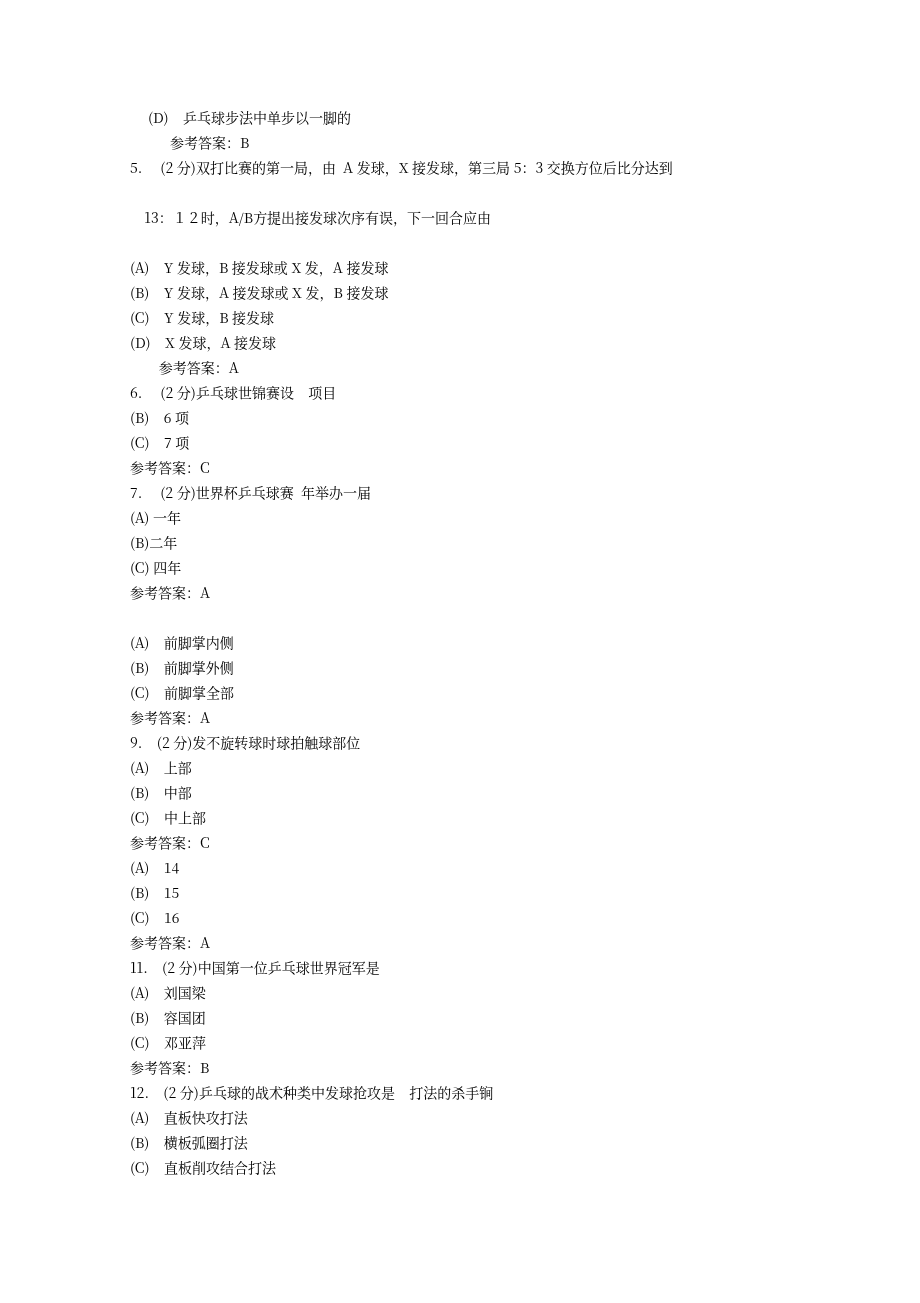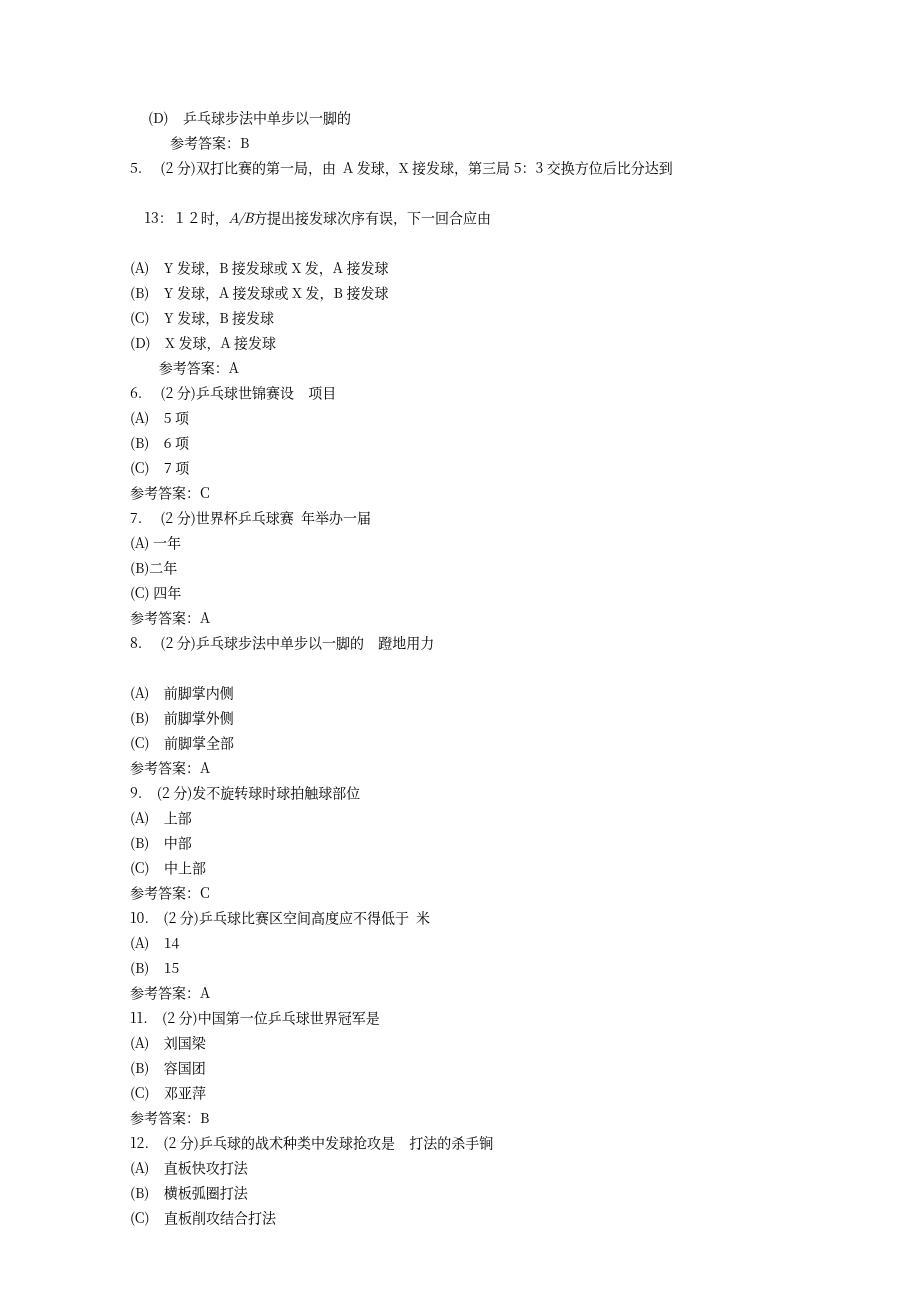--- a/index.html
+++ b/index.html
@@ -15,68 +15,66 @@
     box-sizing: border-box;
     padding: 105px 130px 60px 130px;
     font-size: 14px;
     line-height: 25px;
   }
   .line {
     white-space: pre-wrap;
   }
   .indent { padding-left: 18px; }
   .indent2 { padding-left: 40px; }
-  .italic { font-style: italic; }
+  .italic { }
 </style>
 </head>
 <body>
 
 <div class="page">
 
   <div class="line indent">(D)    乒乓球步法中单步以一脚的</div>
   <div class="line indent2">参考答案：B</div>
 
   <div class="line">5.     (2 分)双打比赛的第一局，由  A 发球，X 接发球，第三局 5：3 交换方位后比分达到</div>
   <div class="line">
     <span>13：１２时，</span><span class="italic">A/B</span><span>方提出接发球次序有误，下一回合应由</span>
   </div>
   <div class="line">(A)    Y 发球，B 接发球或 X 发，A 接发球</div>
   <div class="line">(B)    Y 发球，A 接发球或 X 发，B 接发球</div>
   <div class="line">(C)    Y 发球，B 接发球</div>
   <div class="line">(D)    X 发球，A 接发球</div>
   <div class="line indent">   参考答案：A</div>
 
   <div class="line">6.     (2 分)乒乓球世锦赛设    项目</div>
-  <div class="line">(A)    5 项</div>
   <div class="line">(B)    6 项</div>
   <div class="line">(C)    7 项</div>
   <div class="line">参考答案：C</div>
 
   <div class="line">7.     (2 分)世界杯乒乓球赛  年举办一届</div>
   <div class="line">(A) 一年</div>
   <div class="line">(B)二年</div>
   <div class="line">(C) 四年</div>
   <div class="line">参考答案：A</div>
 
-  <div class="line">8.     (2 分)乒乓球步法中单步以一脚的    蹬地用力</div>
   <div class="line">&nbsp;</div>
   <div class="line">(A)    前脚掌内侧</div>
   <div class="line">(B)    前脚掌外侧</div>
   <div class="line">(C)    前脚掌全部</div>
   <div class="line">参考答案：A</div>
 
   <div class="line">9.    (2 分)发不旋转球时球拍触球部位</div>
   <div class="line">(A)    上部</div>
   <div class="line">(B)    中部</div>
   <div class="line">(C)    中上部</div>
   <div class="line">参考答案：C</div>
 
-  <div class="line">10.    (2 分)乒乓球比赛区空间高度应不得低于  米</div>
   <div class="line">(A)    14</div>
   <div class="line">(B)    15</div>
+  <div class="line">(C)    16</div>
   <div class="line">参考答案：A</div>
 
   <div class="line">11.    (2 分)中国第一位乒乓球世界冠军是</div>
   <div class="line">(A)    刘国梁</div>
   <div class="line">(B)    容国团</div>
   <div class="line">(C)    邓亚萍</div>
   <div class="line">参考答案：B</div>
 
   <div class="line">12.    (2 分)乒乓球的战术种类中发球抢攻是    打法的杀手锏</div>
   <div class="line">(A)    直板快攻打法</div>

